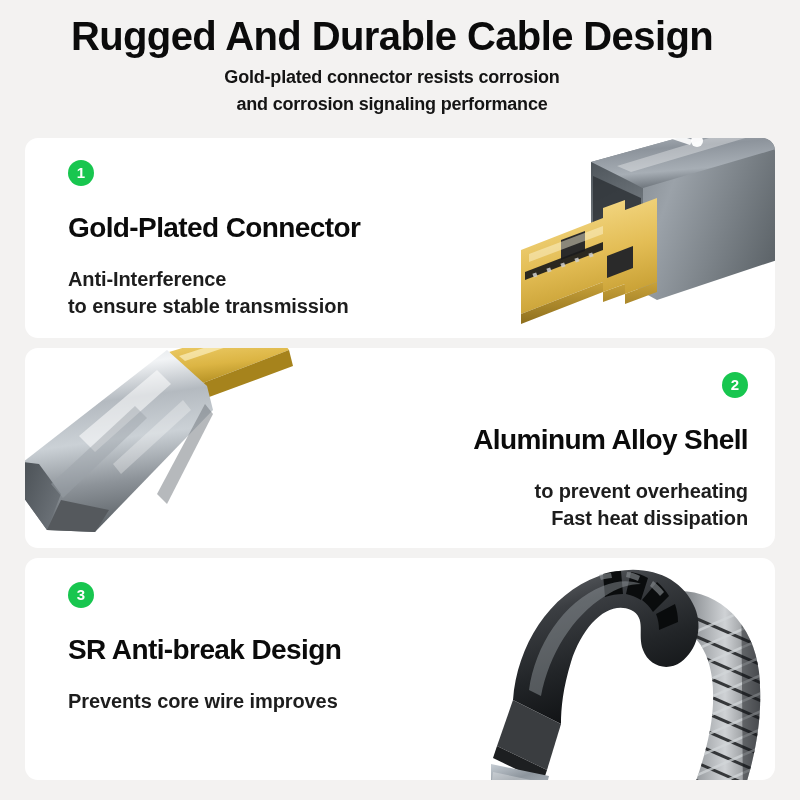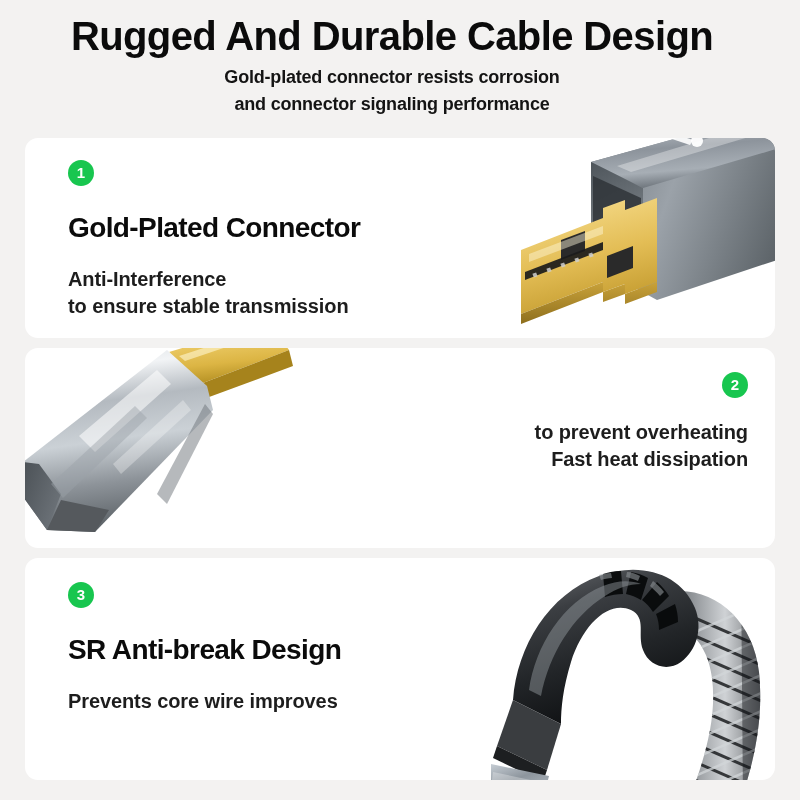--- a/index.html
+++ b/index.html
@@ -75,21 +75,21 @@
 </style>
 </head>
 <body>
 
 <div class="page">
 
   <div class="header">
     <h1>Rugged And Durable Cable Design</h1>
     <div class="sub">
       <div>Gold-plated connector resists corrosion</div>
-      <div>and connector signaling performance</div>
+      <div>and corrosion signaling performance</div>
     </div>
   </div>
 
   <div class="cards">
 
     <div class="card card-1">
 
       <div class="hdmi-wrap">
         <svg width="272" height="212" viewBox="0 0 272 212">
           <defs>
@@ -238,20 +238,21 @@
             <path d="M96,120 L166,56 L174,66 L104,130 Z" fill="#ffffff" opacity="0.3"></path>
 
             <path d="M34,140 L118,62 L130,74 L46,154 Z" fill="#9ca2a8" opacity="0.45"></path>
             <path d="M140,150 L188,60 L196,70 L150,160 Z" fill="#6e747a" opacity="0.5"></path>
           </g>
         </svg>
       </div>
 
       <div class="card-text">
         <div class="badge">2</div>
+        <div class="card-title">Aluminum Alloy Shell</div>
         <div class="card-desc">
           <div>to prevent overheating</div>
           <div>Fast heat dissipation</div>
         </div>
       </div>
     </div>
 
     <div class="card card-3">
 
       <div class="cable-wrap">

